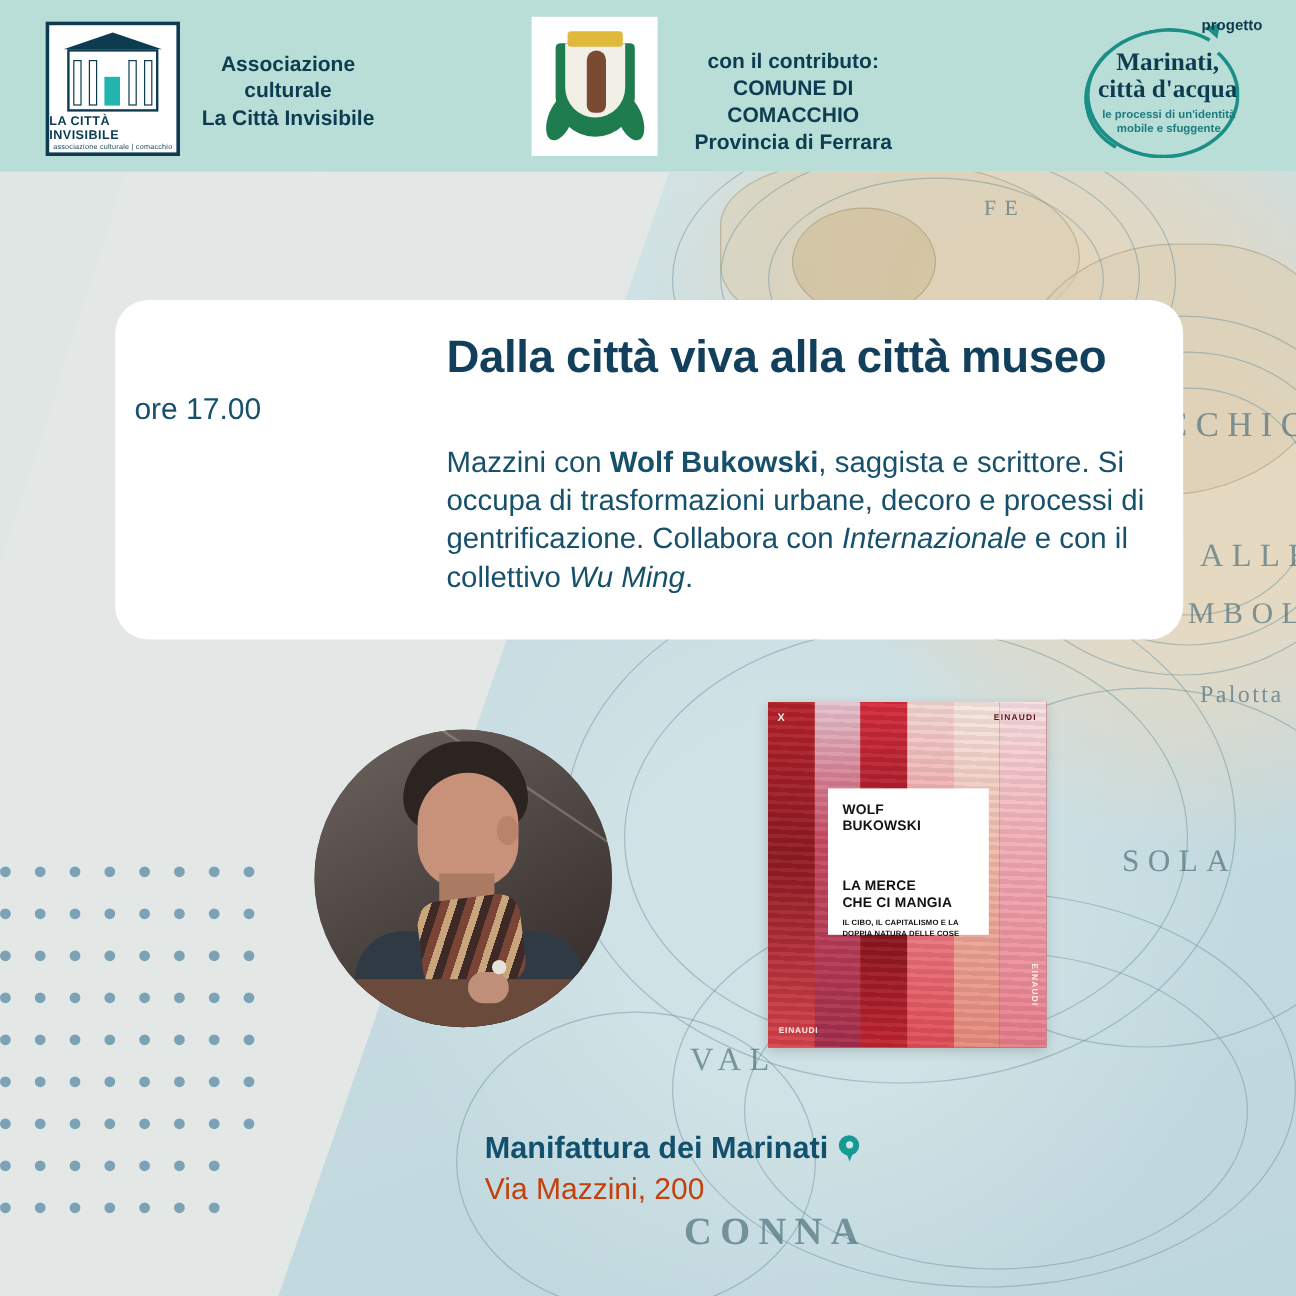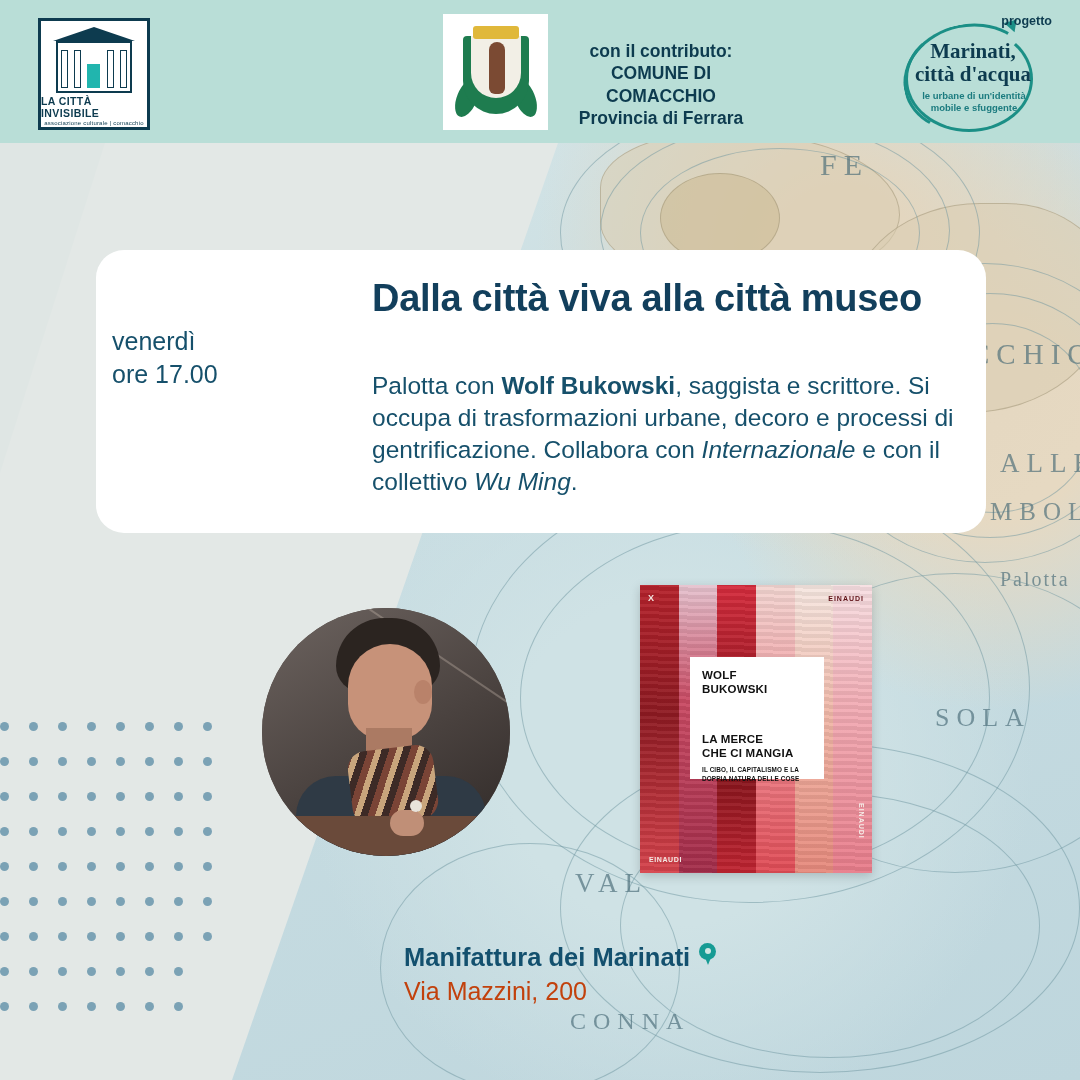--- a/index.html
+++ b/index.html
@@ -426,21 +426,21 @@
   }
 
   
   .venue {
     position: absolute;
     left: 404px; top: 943px;
     z-index: 16;
   }
   .venue-name {
     font-size: 25.5px; font-weight: bold; color: #13506e;
-    display: flex; gap: 9px;
+    display: flex; align-items: center; gap: 9px;
   }
   .pin {
     display: inline-block;
     width: 17px; height: 23px;
     position: relative;
   }
   .pin:before {
     content: "";
     position: absolute; top: 0; left: 0;
     width: 17px; height: 17px;
@@ -488,22 +488,22 @@
   <div class="contour" style="left:620px;top:650px;width:420px;height:265px;"></div>
   <div class="contour" style="left:380px;top:700px;width:300px;height:250px;"></div>
   <div class="contour" style="left:760px;top:430px;width:390px;height:300px;"></div>
 
   <div class="mapword" style="left:855px;top:195px;font-size:29px;">COMACCHIO</div>
   <div class="mapword" style="left:1000px;top:305px;font-size:27px;">ALLE</div>
   <div class="mapword" style="left:990px;top:355px;font-size:25px;">MBOLSO</div>
   <div class="mapword" style="left:1000px;top:425px;font-size:20px;letter-spacing:2px;">Palotta</div>
   <div class="mapword" style="left:935px;top:560px;font-size:26px;">SOLA</div>
   <div class="mapword" style="left:575px;top:725px;font-size:27px;">VAL</div>
-  <div class="mapword" style="left:570px;top:865px;font-size:24px;">CONNA</div>
-  <div class="mapword" style="left:820px;top:5px;font-size:30px;">FE</div>
+  <div class="mapword" style="left:570px;top:865px;font-size:32px;font-weight:bold;">CONNA</div>
+  <div class="mapword" style="left:820px;top:20px;font-size:18px;">FE</div>
 </div>
 
 <div class="wedge"></div>
 <div class="wedge2"></div>
 
 <div class="dots">
   <div class="dot" style="left: 0px; top: 0px;"></div>
     <div class="dot" style="left: 29px; top: 0px;"></div>
     <div class="dot" style="left: 58px; top: 0px;"></div>
     <div class="dot" style="left: 87px; top: 0px;"></div>
@@ -587,20 +587,25 @@
         <div class="col"></div>
         <div class="door"></div>
         <div class="col"></div>
         <div class="col"></div>
       </div>
     </div>
     <div class="logo-text-main">LA CITTÀ INVISIBILE</div>
     <div class="logo-text-sub">associazione culturale | comacchio</div>
   </div>
 
+  <div class="assoc-text">
+    <div>Associazione</div>
+    <div>culturale</div>
+    <div>La Città Invisibile</div>
+  </div>
 
   <div class="stemma">
     <div class="stemma-inner">
       <div class="stemma-leafL"></div>
       <div class="stemma-leafR"></div>
       <div class="stemma-shield">
           <div class="stemma-eel"></div>
         </div>
       <div class="stemma-crown"></div>
     </div>
@@ -616,36 +621,35 @@
   <div class="progetto-logo">
     <div class="progetto-ring"></div>
     <div class="progetto-ring2"></div>
     <div class="progetto-arrow"></div>
     <div class="progetto-word">progetto</div>
     <div class="progetto-title">
       <div>Marinati,</div>
       <div>città d'acqua</div>
     </div>
     <div class="progetto-sub">
-      <div>le urbane di un'identità</div>
+      <div>le processi di un'identità</div>
       <div>mobile e sfuggente</div>
     </div>
   </div>
 </div>
 
 <div class="card"></div>
 
 <div class="card-date">
-  <div>venerdì</div>
   <div>ore 17.00</div>
 </div>
 
 <div class="card-title">Dalla città viva alla città museo</div>
 
-<div class="card-body"><span>Palotta con </span><b>Wolf Bukowski</b><span>, saggista e scrittore. Si occupa di trasformazioni urbane, decoro e processi di gentrificazione. Collabora con </span><i>Internazionale</i><span> e con il collettivo </span><i>Wu Ming</i><span>.</span></div>
+<div class="card-body"><span>Mazzini con </span><b>Wolf Bukowski</b><span>, saggista e scrittore. Si occupa di trasformazioni urbane, decoro e processi di gentrificazione. Collabora con </span><i>Internazionale</i><span> e con il collettivo </span><i>Wu Ming</i><span>.</span></div>
 
 <div class="portrait">
   <div class="p-bg"></div>
   <div class="p-coat"></div>
   <div class="p-hair"></div>
   <div class="p-face"></div>
   <div class="p-ear"></div>
   <div class="p-neck"></div>
   <div class="p-scarf"></div>
   <div class="p-table"></div>

